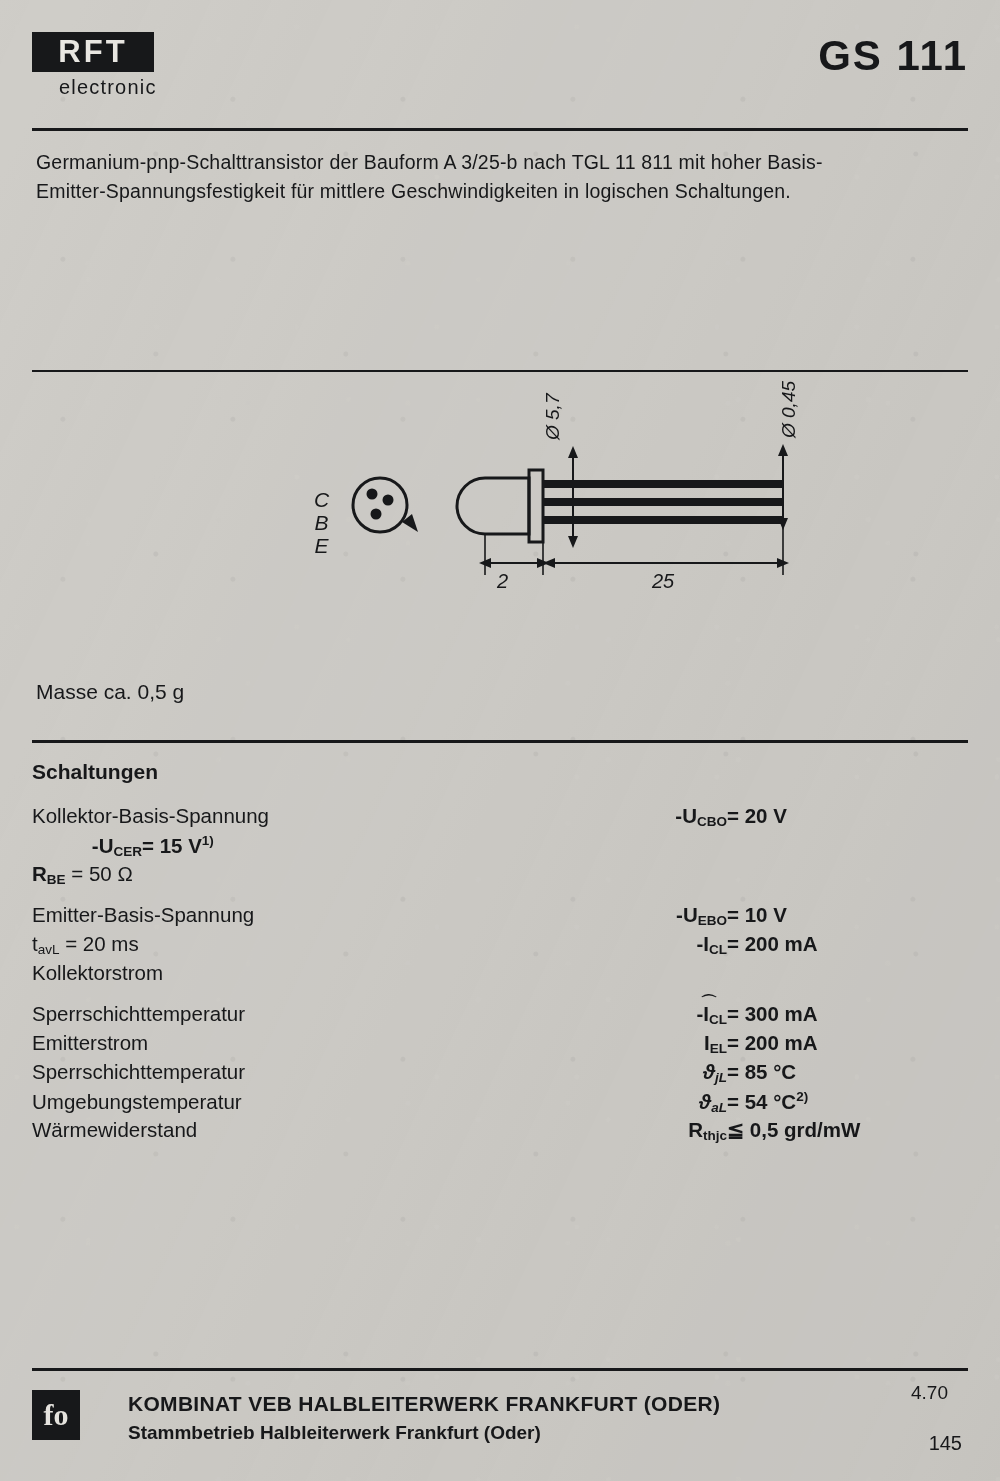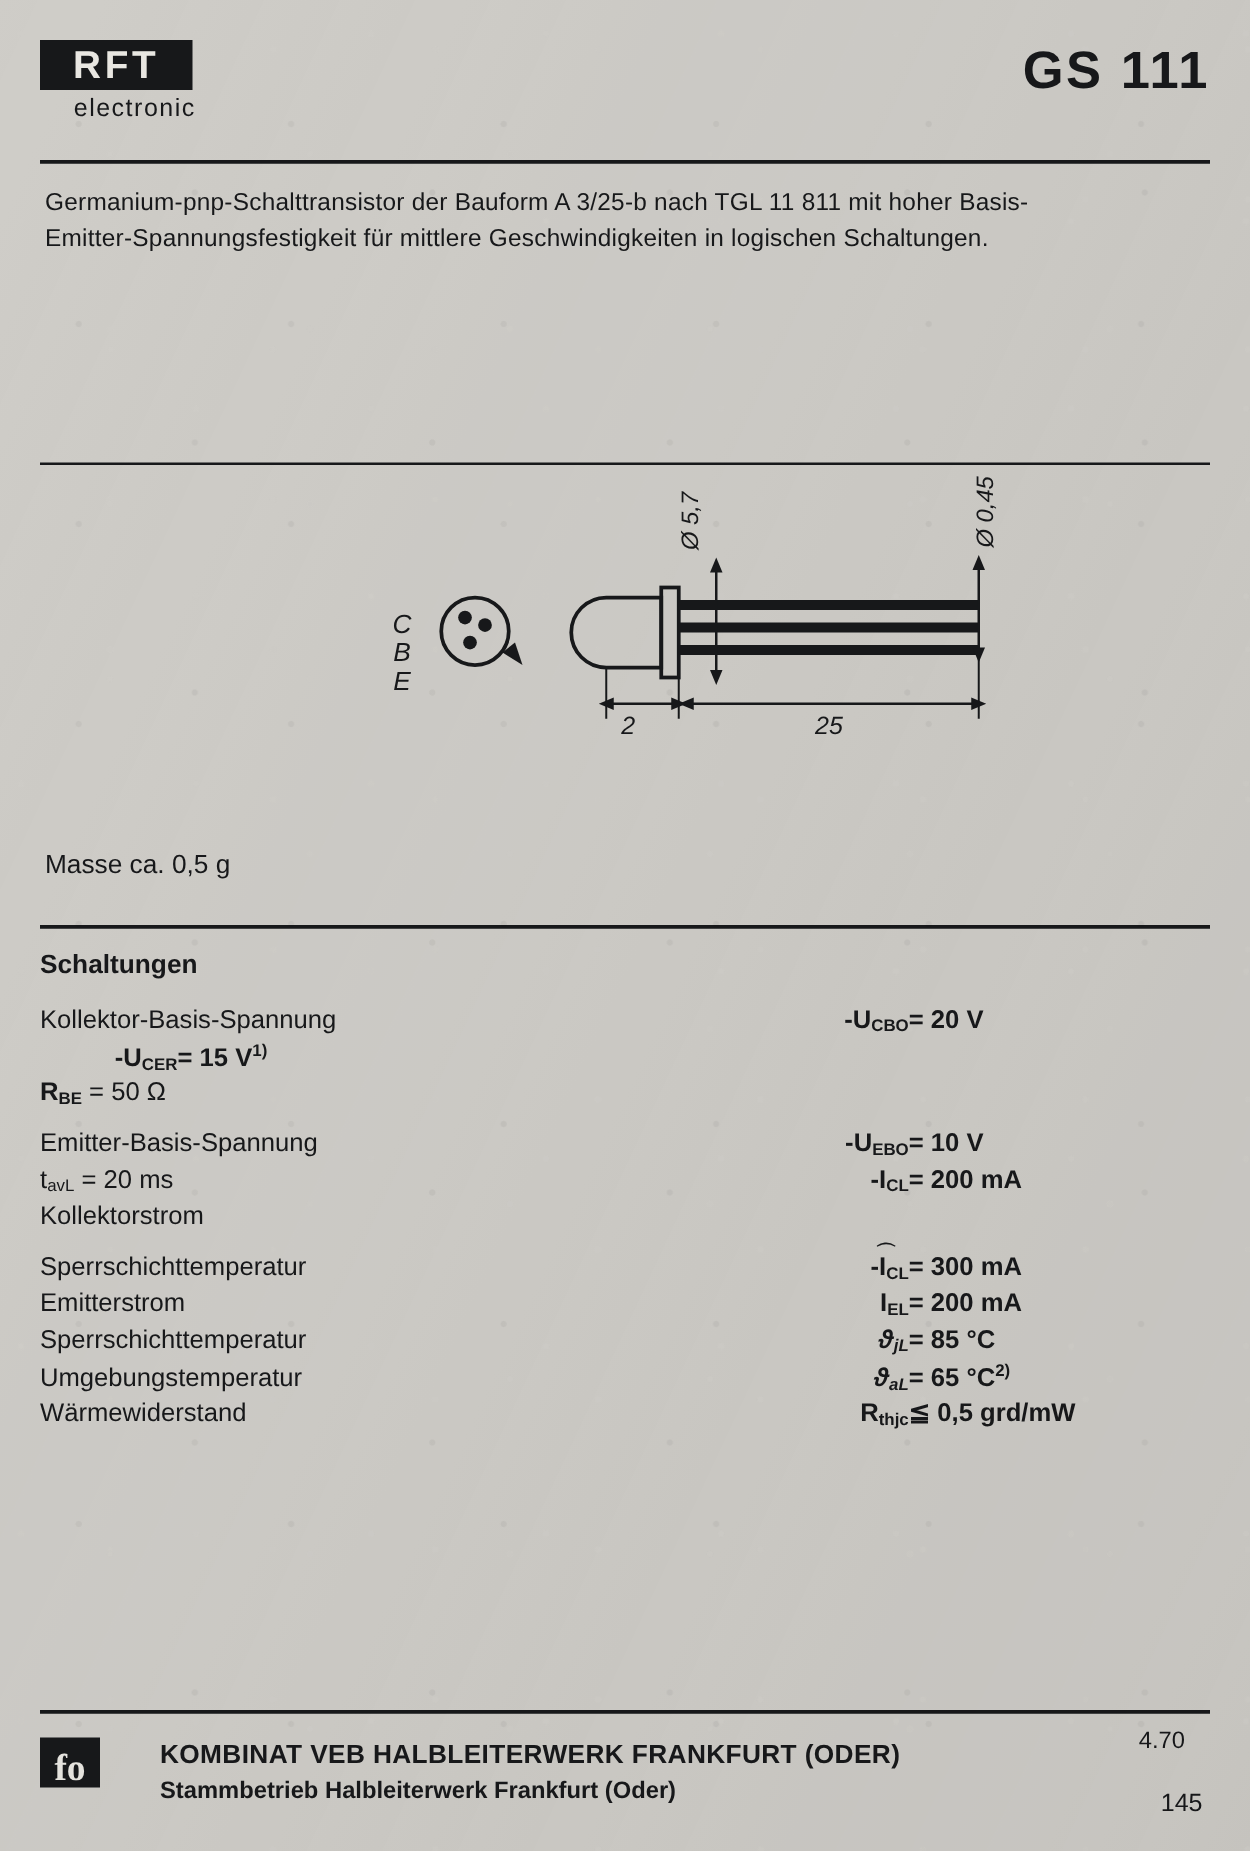--- a/index.html
+++ b/index.html
@@ -161,21 +161,21 @@
     position: absolute;
     left: 32px;
     top: 1390px;
     width: 936px;
   }
   .footer-logo {
     position: absolute;
     left: 0;
     top: 0;
     width: 48px;
-    height: 40px;
+    height: 50px;
     background: #17181a;
     color: #e9e7e2;
     font-size: 30px;
     font-weight: bold;
     text-align: center;
     line-height: 50px;
     font-family: "Liberation Serif", serif;
   }
   .footer-line1 {
     position: absolute;
@@ -348,21 +348,21 @@
 
     <div class="row">
       <div class="name">Sperrschichttemperatur</div>
       <div class="sym ital"><span>ϑ</span><span class="sub">jL</span></div>
       <div class="val">= 85 °C</div>
     </div>
 
     <div class="row">
       <div class="name">Umgebungstemperatur</div>
       <div class="sym ital"><span>ϑ</span><span class="sub">aL</span></div>
-      <div class="val"><span>= 65 °C</span><span class="sup">2)</span></div>
+      <div class="val"><span>= 54 °C</span><span class="sup">2)</span></div>
     </div>
 
     <div class="row">
       <div class="name">Wärmewiderstand</div>
       <div class="sym"><span>R</span><span class="sub">thjc</span></div>
       <div class="val">≦ 0,5 grd/mW</div>
     </div>
 
   </div>
 

